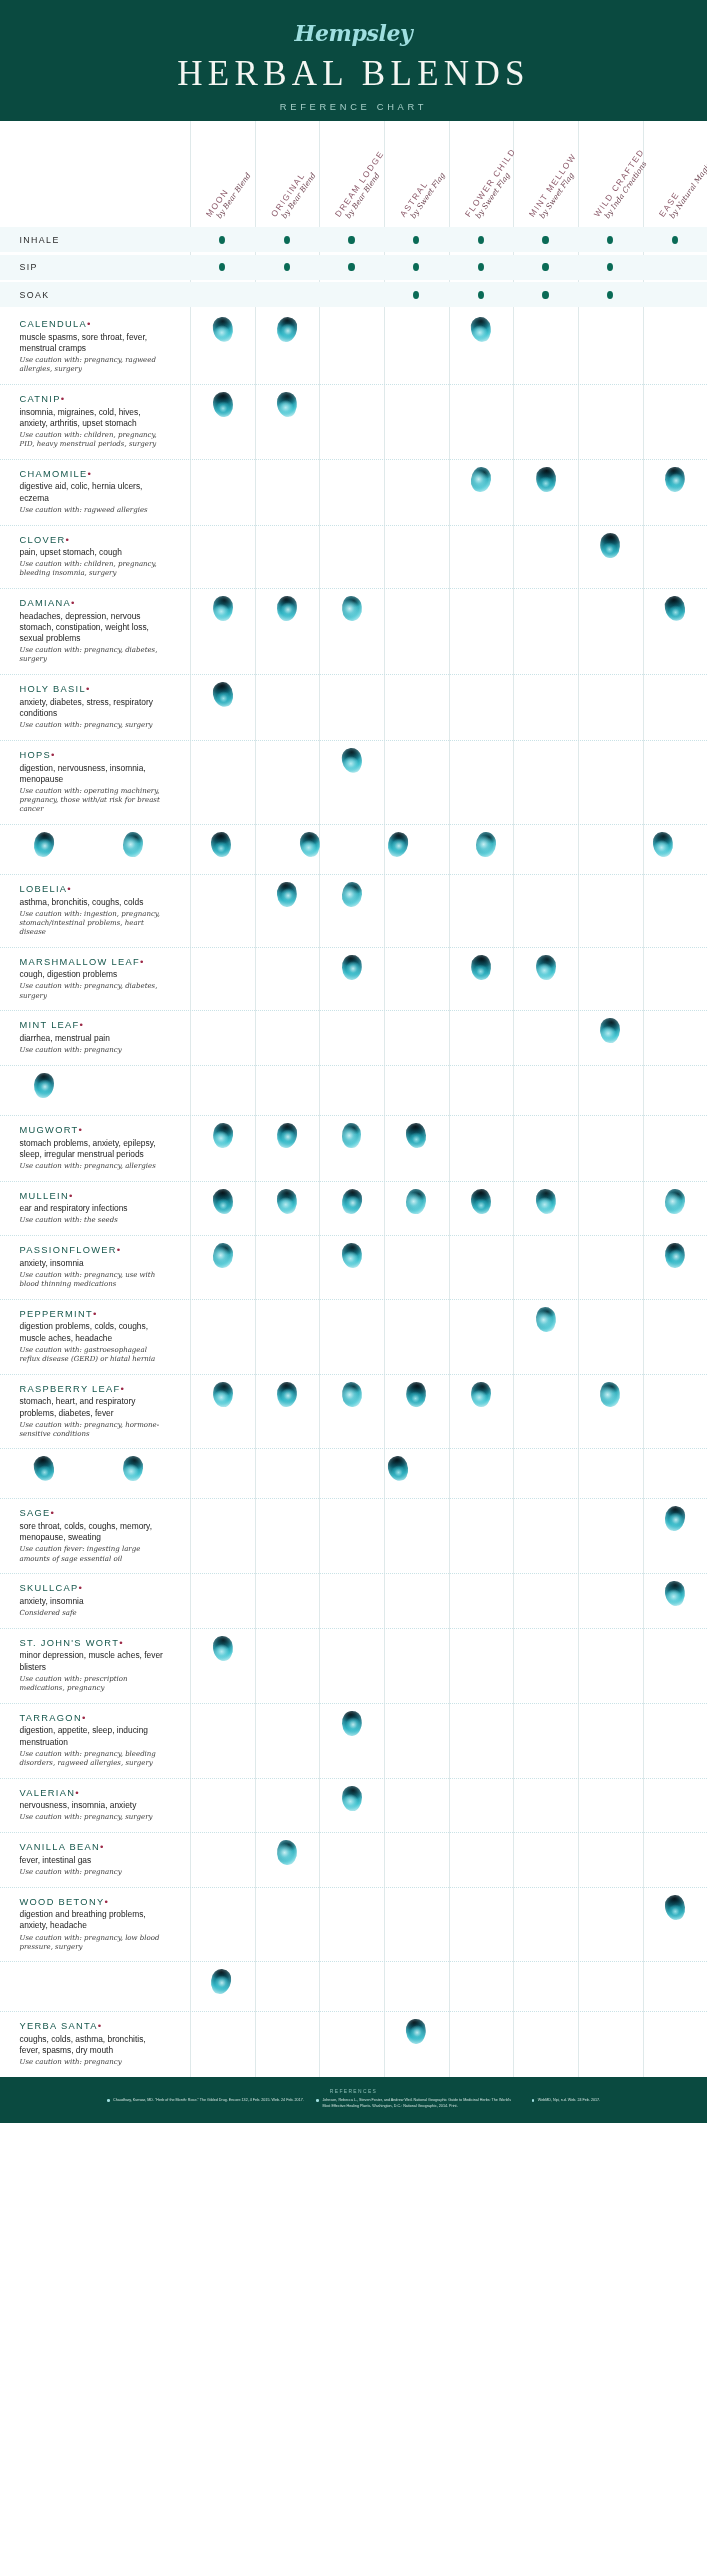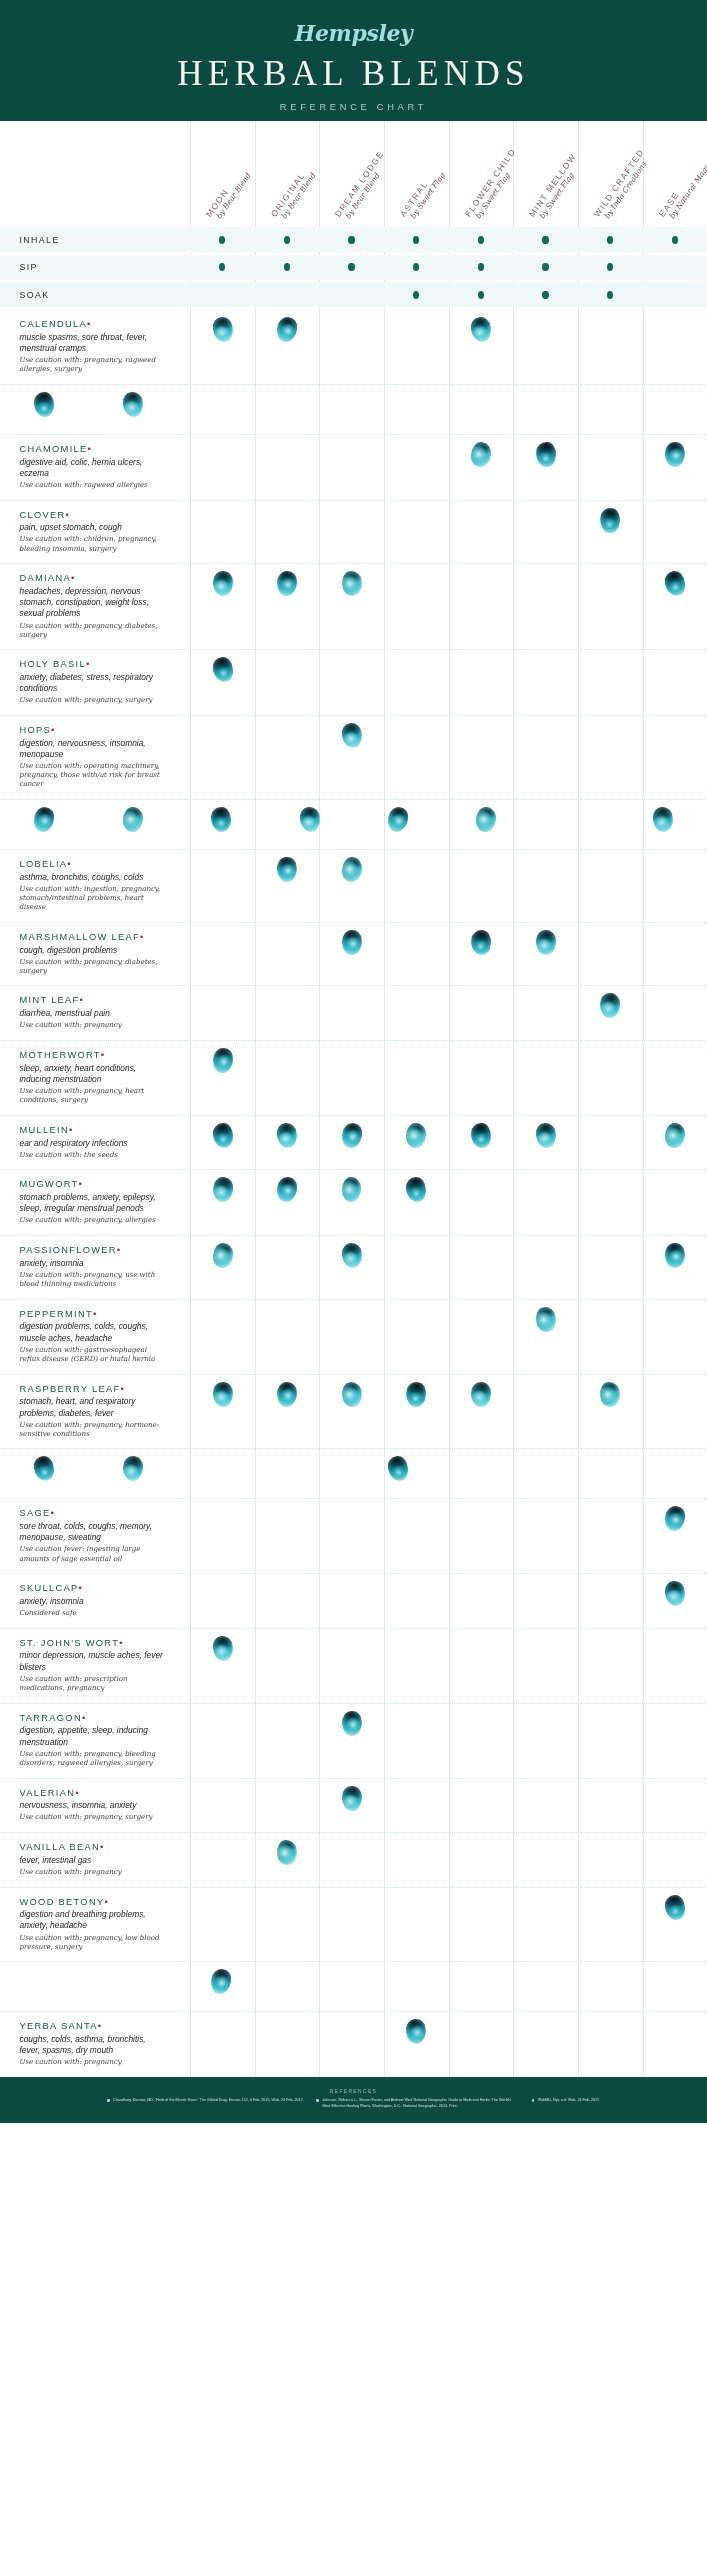--- a/index.html
+++ b/index.html
@@ -130,21 +130,20 @@
     font-size: 9.3px;
     letter-spacing: 1.3px;
     color: #15564b;
     margin-bottom: 2.7px;
   }
   .hname .ast { color: #9c2846; font-size: 9.7px; }
   .huses {
     font-size: 8.4px;
     line-height: 1.34;
     color: #232323;
-    font-style: italic;
   }
   .hcaution {
     font-family: "DejaVu Serif", serif;
     font-style: italic;
     font-size: 7px;
     line-height: 1.3;
     color: #3b3b3b;
     margin-top: 1.8px;
   }
   .blob {
@@ -367,20 +366,25 @@
           <div class="cell" style="align-items: flex-start;"></div>
           <div class="cell" style="align-items: flex-start;">
             <div class="blob" style="transform: rotate(-7deg);"></div>
           </div>
           <div class="cell" style="align-items: flex-start;"></div>
           <div class="cell" style="align-items: flex-start;"></div>
           <div class="cell" style="align-items: flex-start;"></div>
         </div>
       </div>
       <div class="hrow">
+        <div class="hinfo">
+          <div class="hname">CATNIP<span class="ast">•</span></div>
+          <div class="huses">insomnia, migraines, cold, hives, anxiety, arthritis, upset stomach</div>
+          <div class="hcaution">Use caution with: children, pregnancy, PID, heavy menstrual periods, surgery</div>
+        </div>
         <div class="cells">
           <div class="cell" style="align-items: flex-start;">
             <div class="blob v4" style="transform: rotate(-1deg);"></div>
           </div>
           <div class="cell" style="align-items: flex-start;">
             <div class="blob" style="transform: rotate(-5deg);"></div>
           </div>
           <div class="cell" style="align-items: flex-start;"></div>
           <div class="cell" style="align-items: flex-start;"></div>
           <div class="cell" style="align-items: flex-start;"></div>
@@ -577,32 +581,52 @@
           <div class="cell" style="align-items: flex-start;"></div>
           <div class="cell" style="align-items: flex-start;"></div>
           <div class="cell" style="align-items: flex-start;"></div>
           <div class="cell" style="align-items: flex-start;">
             <div class="blob" style="transform: rotate(4deg);"></div>
           </div>
           <div class="cell" style="align-items: flex-start;"></div>
         </div>
       </div>
       <div class="hrow">
-        <div class="hinfo">
-          <div class="hname">MOTHERWORT<span class="ast">•</span></div>
-          <div class="huses">sleep, anxiety, heart conditions, inducing menstruation</div>
-          <div class="hcaution">Use caution with: pregnancy, heart conditions, surgery</div>
-        </div>
         <div class="cells">
           <div class="cell" style="align-items: flex-start;">
             <div class="blob v2" style="transform: rotate(1deg);"></div>
           </div>
           <div class="cell" style="align-items: flex-start;"></div>
           <div class="cell" style="align-items: flex-start;"></div>
           <div class="cell" style="align-items: flex-start;"></div>
+          <div class="cell" style="align-items: flex-start;"></div>
+          <div class="cell" style="align-items: flex-start;"></div>
+          <div class="cell" style="align-items: flex-start;"></div>
+          <div class="cell" style="align-items: flex-start;"></div>
+        </div>
+      </div>
+      <div class="hrow">
+        <div class="hinfo">
+          <div class="hname">MUGWORT<span class="ast">•</span></div>
+          <div class="huses">stomach problems, anxiety, epilepsy, sleep, irregular menstrual periods</div>
+          <div class="hcaution">Use caution with: pregnancy, allergies</div>
+        </div>
+        <div class="cells">
+          <div class="cell" style="align-items: flex-start;">
+            <div class="blob" style="transform: rotate(8deg);"></div>
+          </div>
+          <div class="cell" style="align-items: flex-start;">
+            <div class="blob v2" style="transform: rotate(4deg);"></div>
+          </div>
+          <div class="cell" style="align-items: flex-start;">
+            <div class="blob v3" style="transform: rotate(0deg);"></div>
+          </div>
+          <div class="cell" style="align-items: flex-start;">
+            <div class="blob v4" style="transform: rotate(-4deg);"></div>
+          </div>
           <div class="cell" style="align-items: flex-start;"></div>
           <div class="cell" style="align-items: flex-start;"></div>
           <div class="cell" style="align-items: flex-start;"></div>
           <div class="cell" style="align-items: flex-start;"></div>
         </div>
       </div>
       <div class="hrow">
         <div class="hinfo">
           <div class="hname">MULLEIN<span class="ast">•</span></div>
           <div class="huses">ear and respiratory infections</div>
@@ -624,45 +648,20 @@
           <div class="cell" style="align-items: flex-start;">
             <div class="blob v4" style="transform: rotate(-1deg);"></div>
           </div>
           <div class="cell" style="align-items: flex-start;">
             <div class="blob" style="transform: rotate(-5deg);"></div>
           </div>
           <div class="cell" style="align-items: flex-start;"></div>
           <div class="cell" style="align-items: flex-start;">
             <div class="blob v3" style="transform: rotate(4deg);"></div>
           </div>
-        </div>
-      </div>
-      <div class="hrow">
-        <div class="hinfo">
-          <div class="hname">MUGWORT<span class="ast">•</span></div>
-          <div class="huses">stomach problems, anxiety, epilepsy, sleep, irregular menstrual periods</div>
-          <div class="hcaution">Use caution with: pregnancy, allergies</div>
-        </div>
-        <div class="cells">
-          <div class="cell" style="align-items: flex-start;">
-            <div class="blob" style="transform: rotate(8deg);"></div>
-          </div>
-          <div class="cell" style="align-items: flex-start;">
-            <div class="blob v2" style="transform: rotate(4deg);"></div>
-          </div>
-          <div class="cell" style="align-items: flex-start;">
-            <div class="blob v3" style="transform: rotate(0deg);"></div>
-          </div>
-          <div class="cell" style="align-items: flex-start;">
-            <div class="blob v4" style="transform: rotate(-4deg);"></div>
-          </div>
-          <div class="cell" style="align-items: flex-start;"></div>
-          <div class="cell" style="align-items: flex-start;"></div>
-          <div class="cell" style="align-items: flex-start;"></div>
-          <div class="cell" style="align-items: flex-start;"></div>
         </div>
       </div>
       <div class="hrow">
         <div class="hinfo">
           <div class="hname">PASSIONFLOWER<span class="ast">•</span></div>
           <div class="huses">anxiety, insomnia</div>
           <div class="hcaution">Use caution with: pregnancy, use with blood thinning medications</div>
         </div>
         <div class="cells">
           <div class="cell" style="align-items: flex-start;">

